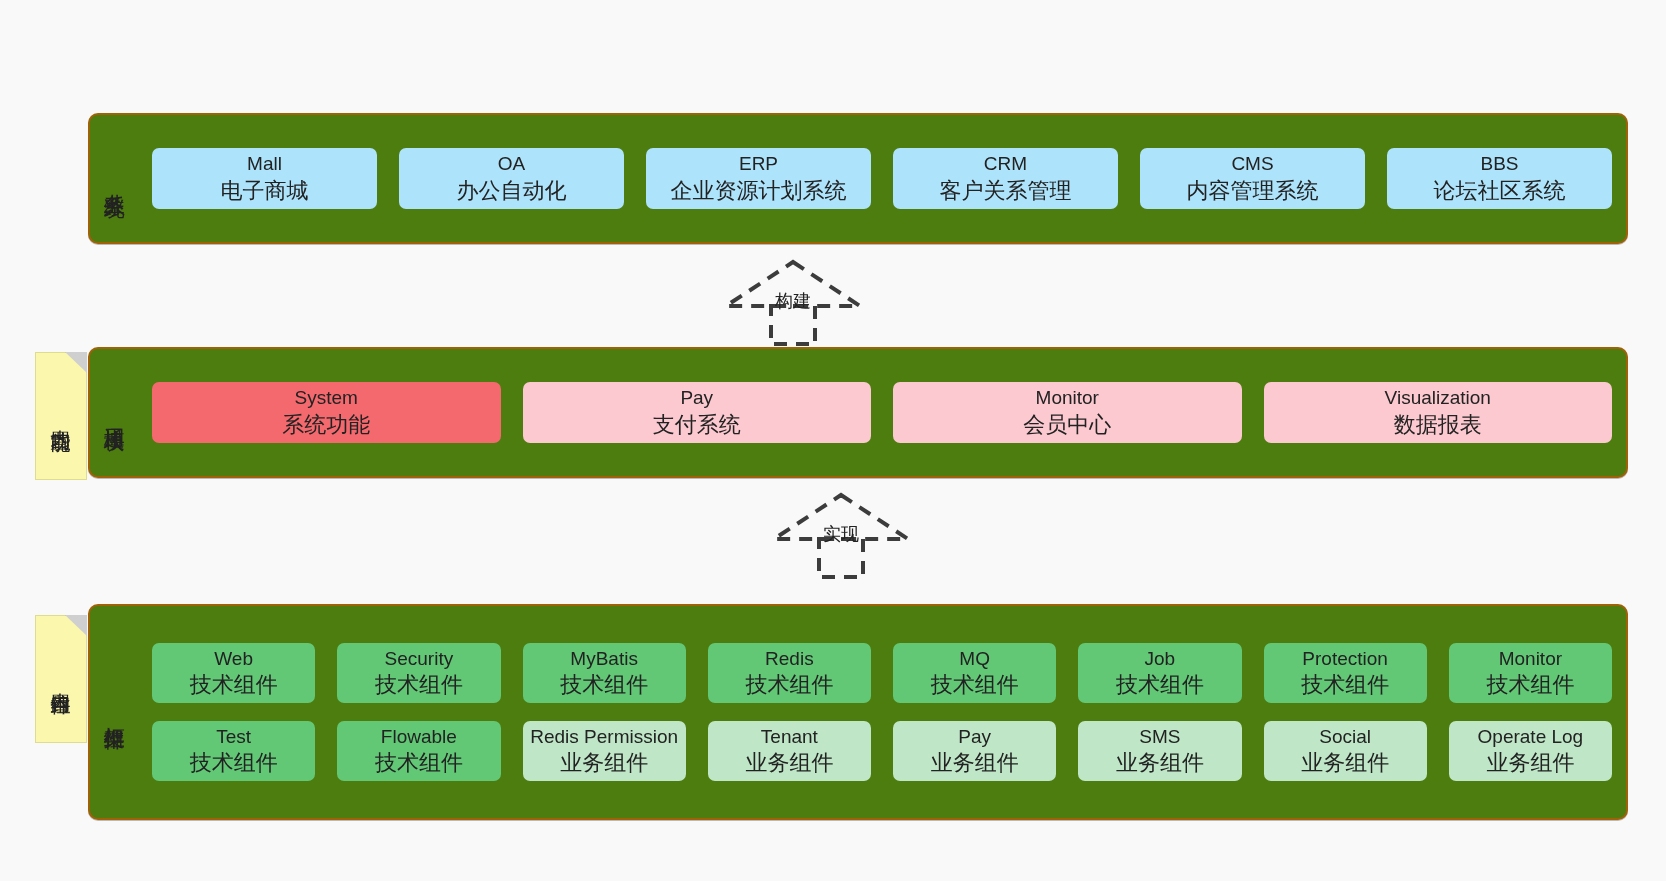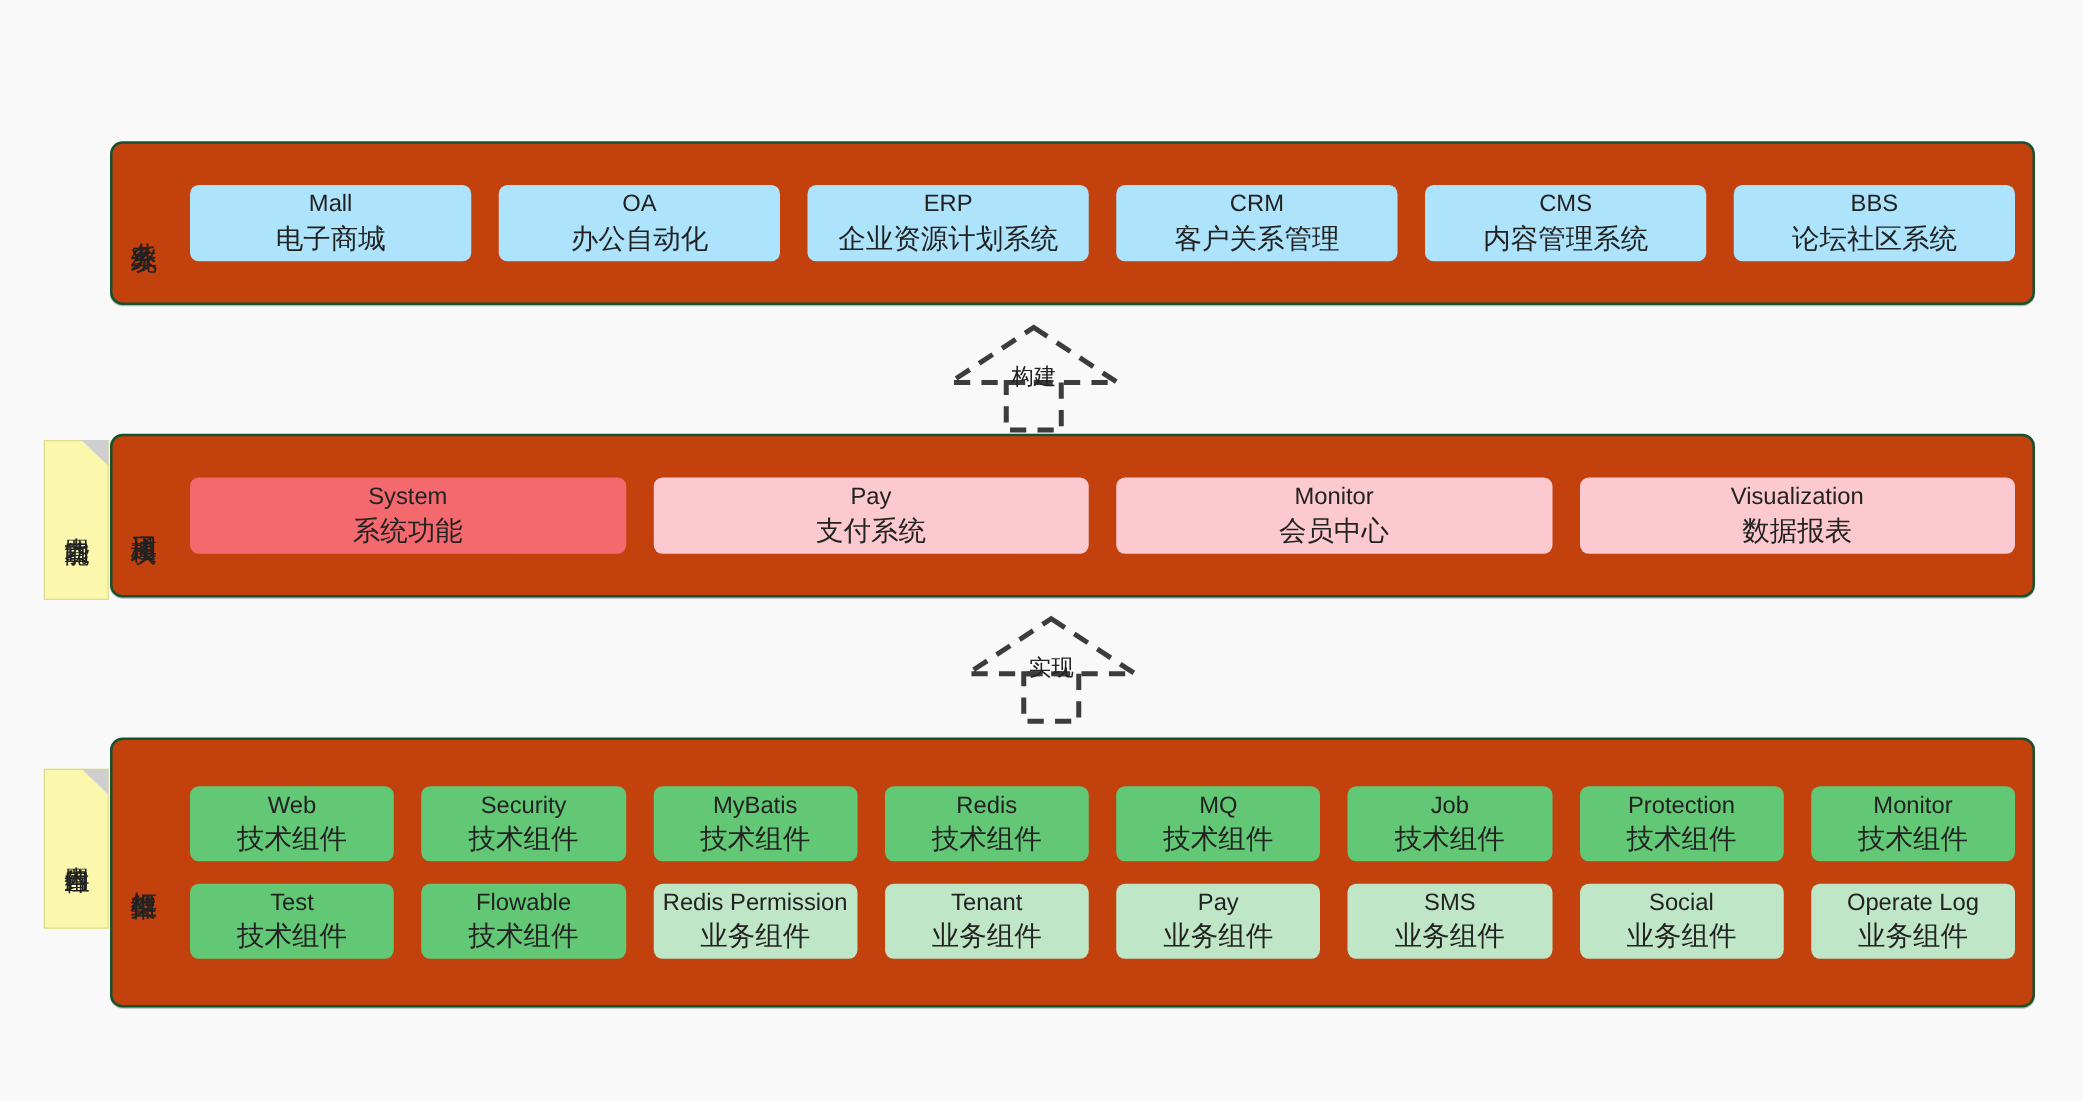--- a/index.html
+++ b/index.html
@@ -13,22 +13,22 @@
   #stage {
     position: relative;
     width: 1666px;
     height: 881px;
     background: #f9f9f9;
   }
 
   
   .layer {
     position: absolute;
-    background: #c2410c;
-    border: 2px solid #14532d;
+    background: #4d7c0f;
+    border: 2px solid #a16207;
     border-radius: 10px;
     display: flex;
     align-items: stretch;
     box-shadow: 0 1px 0 rgba(0,0,0,.25);
   }
 
   
   .vlabel {
     flex: 0 0 auto;
     width: 48px;
@@ -153,21 +153,21 @@
           <span class="cn">内容管理系统</span>
         </div>
         <div class="cell c-blue">
           <span class="en">BBS</span>
           <span class="cn">论坛社区系统</span>
         </div>
       </div>
     </div>
   </div>
 
-  <div class="conn" id="conn-build" style="left:757px; top:259px; width:140px; height:86px;">
+  <div class="conn" id="conn-build" style="left:723px; top:259px; width:140px; height:86px;">
     <svg width="140" height="86" viewBox="0 0 140 86" aria-hidden="true">
 
       <polygon points="70,3 137,47 3,47" fill="none" stroke="#3c3c3c" stroke-width="4" stroke-dasharray="13 9" stroke-linejoin="miter"></polygon>
 
       <rect x="48" y="47" width="44" height="38" fill="none" stroke="#3c3c3c" stroke-width="4" stroke-dasharray="13 9"></rect>
     </svg>
     <span class="conn-label" style="top:30px;">构建</span>
   </div>
 
   <div class="note" id="note-common-module" style="left:35px; top:352px; height:128px;">
@@ -203,21 +203,21 @@
       <polygon points="70,3 137,47 3,47" fill="none" stroke="#3c3c3c" stroke-width="4" stroke-dasharray="13 9" stroke-linejoin="miter"></polygon>
       <rect x="48" y="47" width="44" height="38" fill="none" stroke="#3c3c3c" stroke-width="4" stroke-dasharray="13 9"></rect>
     </svg>
     <span class="conn-label" style="top:30px;">实现</span>
   </div>
 
   <div class="note" id="note-framework-component" style="left:35px; top:615px; height:128px;">
     <span>内置组件</span>
   </div>
 
-  <div class="layer" id="layer-framework-component" style="left:88px; top:590px; width:1540px; height:216px;">
+  <div class="layer" id="layer-framework-component" style="left:88px; top:604px; width:1540px; height:216px;">
     <div class="vlabel">框架组件</div>
     <div class="cells">
 
       <div class="row">
         <div class="cell c-green">
           <span class="en">Web</span>
           <span class="cn">技术组件</span>
         </div>
         <div class="cell c-green">
           <span class="en">Security</span>

